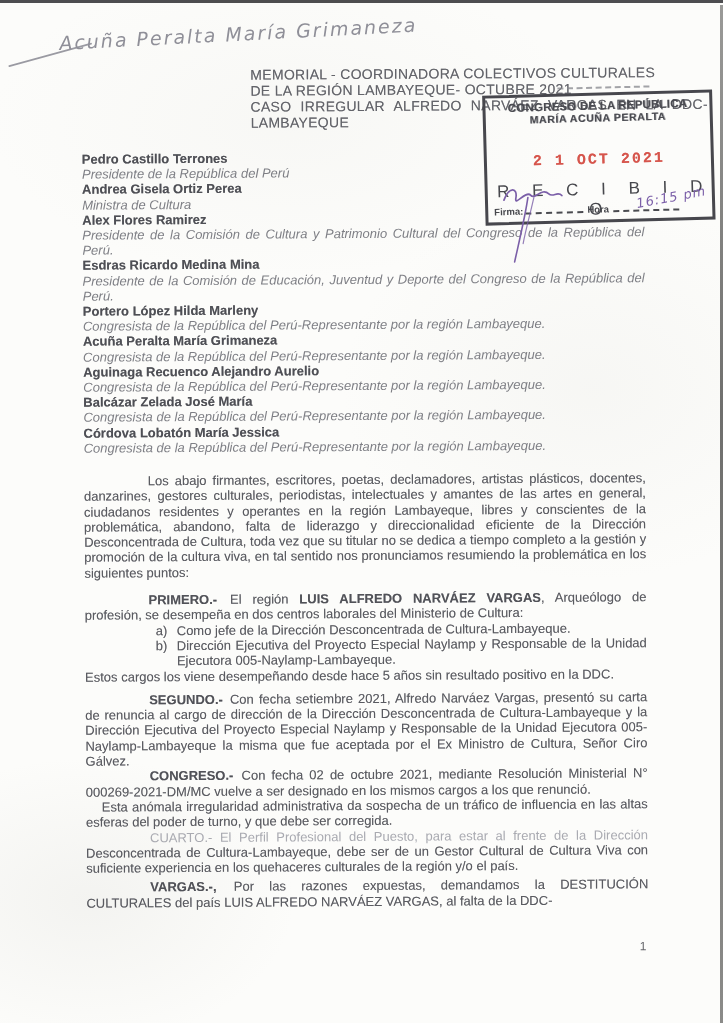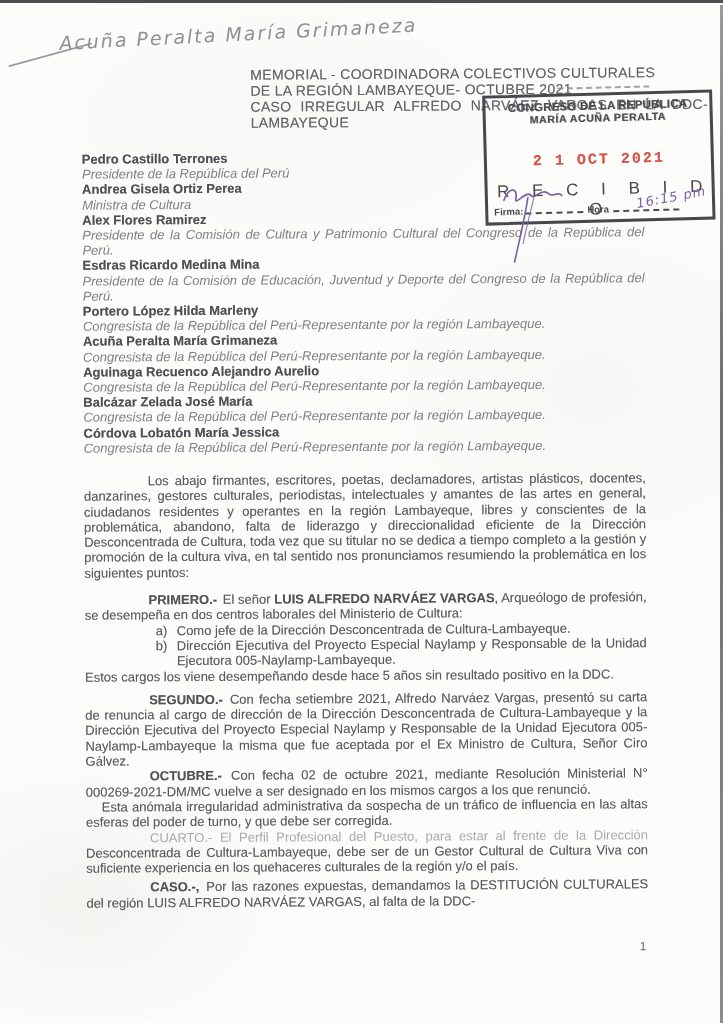--- a/index.html
+++ b/index.html
@@ -151,33 +151,33 @@
       <div class="r-title">Congresista de la República del Perú-Representante por la región Lambayeque.</div>
       <div class="r-name">Balcázar Zelada José María</div>
       <div class="r-title">Congresista de la República del Perú-Representante por la región Lambayeque.</div>
       <div class="r-name">Córdova Lobatón María Jessica</div>
       <div class="r-title">Congresista de la República del Perú-Representante por la región Lambayeque.</div>
     </div>
 
     <div class="docbody">
       <p class="ind">Los abajo firmantes, escritores, poetas, declamadores, artistas plásticos, docentes, danzarines, gestores culturales, periodistas, intelectuales y amantes de las artes en general, ciudadanos residentes y operantes en la región Lambayeque, libres y conscientes de la problemática, abandono, falta de liderazgo y direccionalidad eficiente de la Dirección Desconcentrada de Cultura, toda vez que su titular no se dedica a tiempo completo a la gestión y promoción de la cultura viva, en tal sentido nos pronunciamos resumiendo la problemática en los siguientes puntos:</p>
 
-      <p class="ind gap-lg"><span class="lbl">PRIMERO.-</span> <span>El señor</span> <span class="b">LUIS ALFREDO NARVÁEZ VARGAS</span><span>, Arqueólogo de profesión, se desempeña en dos centros laborales del Ministerio de Cultura:</span></p>
+      <p class="ind gap-lg"><span class="lbl">PRIMERO.-</span> <span>El región</span> <span class="b">LUIS ALFREDO NARVÁEZ VARGAS</span><span>, Arqueólogo de profesión, se desempeña en dos centros laborales del Ministerio de Cultura:</span></p>
 
       <div class="item"><span class="mk">a)</span><span>Como jefe de la Dirección Desconcentrada de Cultura-Lambayeque.</span></div>
       <div class="item"><span class="mk">b)</span><span>Dirección Ejecutiva del Proyecto Especial Naylamp y Responsable de la Unidad Ejecutora 005-Naylamp-Lambayeque.</span></div>
 
       <p>Estos cargos los viene desempeñando desde hace 5 años sin resultado positivo en la DDC.</p>
 
       <p class="ind gap-md"><span class="lbl">SEGUNDO.-</span> <span>Con fecha setiembre 2021, Alfredo Narváez Vargas, presentó su carta de renuncia al cargo de dirección de la Dirección Desconcentrada de Cultura-Lambayeque y la Dirección Ejecutiva del Proyecto Especial Naylamp y Responsable de la Unidad Ejecutora 005-Naylamp-Lambayeque la misma que fue aceptada por el Ex Ministro de Cultura, Señor Ciro Gálvez.</span></p>
 
-      <p class="ind"><span class="lbl">OCTUBRE.-</span> <span>Con fecha 02 de octubre 2021, mediante Resolución Ministerial N° 000269-2021-DM/MC vuelve a ser designado en los mismos cargos a los que renunció.</span></p>
+      <p class="ind"><span class="lbl">CONGRESO.-</span> <span>Con fecha 02 de octubre 2021, mediante Resolución Ministerial N° 000269-2021-DM/MC vuelve a ser designado en los mismos cargos a los que renunció.</span></p>
 
       <p class="ind-sm">Esta anómala irregularidad administrativa da sospecha de un tráfico de influencia en las altas esferas del poder de turno, y que debe ser corregida.</p>
 
       <p class="ind"><span class="faded">CUARTO.- El Perfil Profesional del Puesto, para estar al frente de la Dirección</span> <span>Desconcentrada de Cultura-Lambayeque, debe ser de un Gestor Cultural de Cultura Viva con suficiente experiencia en los quehaceres culturales de la región y/o el país.</span></p>
 
-      <p class="ind gap-sm"><span class="lbl">CASO.-,</span> <span>Por las razones expuestas, demandamos la</span> <span>DESTITUCIÓN CULTURALES</span> <span>del región</span> <span>LUIS ALFREDO NARVÁEZ VARGAS</span><span>, al falta de la DDC-</span></p>
+      <p class="ind gap-sm"><span class="lbl">VARGAS.-,</span> <span>Por las razones expuestas, demandamos la</span> <span>DESTITUCIÓN CULTURALES</span> <span>del país</span> <span>LUIS ALFREDO NARVÁEZ VARGAS</span><span>, al falta de la DDC-</span></p>
     </div>
 
     <div class="page-number">1</div>
   </div>
 </div>
 
 </body></html>

